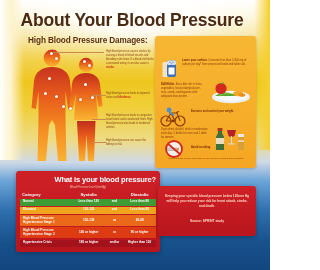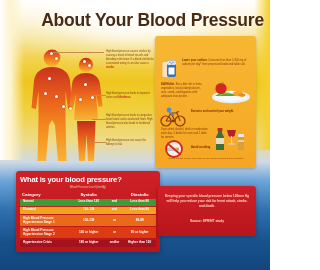--- a/index.html
+++ b/index.html
@@ -19,21 +19,21 @@
     background:radial-gradient(ellipse 150px 62px at 50% 8px,rgba(255,255,255,.97) 0%,rgba(255,255,255,.82) 38%,rgba(255,255,255,.25) 68%,rgba(255,255,255,0) 100%);
     pointer-events:none;
   }
   .gold-l{position:absolute;left:0;top:0;width:24px;height:160px;
     background:linear-gradient(90deg,#ffffff 0%,#fdf3cd 45%,rgba(253,243,205,0) 100%);pointer-events:none;}
   .gold-r{position:absolute;right:0;top:0;width:16px;height:150px;
     background:linear-gradient(270deg,#f6cf2c 0%,rgba(246,207,44,0) 100%);pointer-events:none;}
 
   
   .title{
-    position:absolute;left:0;top:10px;width:264px;text-align:right;
+    position:absolute;left:0;top:10px;width:264px;text-align:center;
     font-size:17.5px;font-weight:bold;color:#4a2a12;letter-spacing:-.2px;
     text-shadow:0 1px 0 rgba(255,255,255,.6);
   }
 
   
   .lhead{
     position:absolute;left:28px;top:36px;width:128px;
     font-size:8.2px;font-weight:bold;color:#5b3212;letter-spacing:-.1px;
   }
   .figures{position:absolute;left:24px;top:48px;width:84px;height:118px;}
@@ -67,21 +67,21 @@
   
   .ic{position:absolute;}
 
   
   .tablebox{
     position:absolute;left:16px;top:171px;width:136px;
     background:linear-gradient(180deg,#cf2027 0%,#b8151c 100%);
     border-radius:3px;padding:4px 4px 5px 4px;
     box-shadow:0 1px 4px rgba(0,0,0,.3);
   }
-  .tbl-title{text-align:left;color:#fff;font-size:7.6px;font-weight:bold;letter-spacing:-.2px;}
+  .tbl-title{text-align:right;color:#fff;font-size:7.6px;font-weight:bold;letter-spacing:-.2px;}
   .tbl-sub{text-align:center;color:#f6c9b0;font-size:2.7px;margin-top:1.5px;font-style:italic;}
   table{width:100%;border-collapse:collapse;margin-top:2px;}
   th{font-size:4.3px;color:#fff;font-weight:bold;padding:1px 0 2px 0;}
   th.c1{text-align:left;padding-left:2px;width:38%;}
   th.c2{width:25%;}
   th.c3{width:13%;}
   th.c4{width:24%;}
   td{font-size:3.1px;color:#fff;font-weight:bold;padding:1.6px 0;text-align:center;line-height:1.25;}
   td.cat{text-align:left;padding-left:3px;font-size:3.1px;}
   tr.r-normal td{background:#3f9c35;}
@@ -109,20 +109,21 @@
 </head>
 <body>
 
 <div id="poster">
   <div class="topglow"></div>
   <div class="gold-l"></div>
   <div class="gold-r"></div>
 
   <div class="title">About Your Blood Pressure</div>
 
+  <div class="lhead">High Blood Pressure Damages:</div>
 
   <div class="figures">
     <svg width="84" height="118" viewBox="0 0 84 118">
       <defs>
         <linearGradient id="gm" x1="0" y1="0" x2="0" y2="1">
           <stop offset="0%" stop-color="#c8341f"></stop>
           <stop offset="30%" stop-color="#e75a1c"></stop>
           <stop offset="62%" stop-color="#f3871f"></stop>
           <stop offset="100%" stop-color="#f9b233"></stop>
         </linearGradient>

